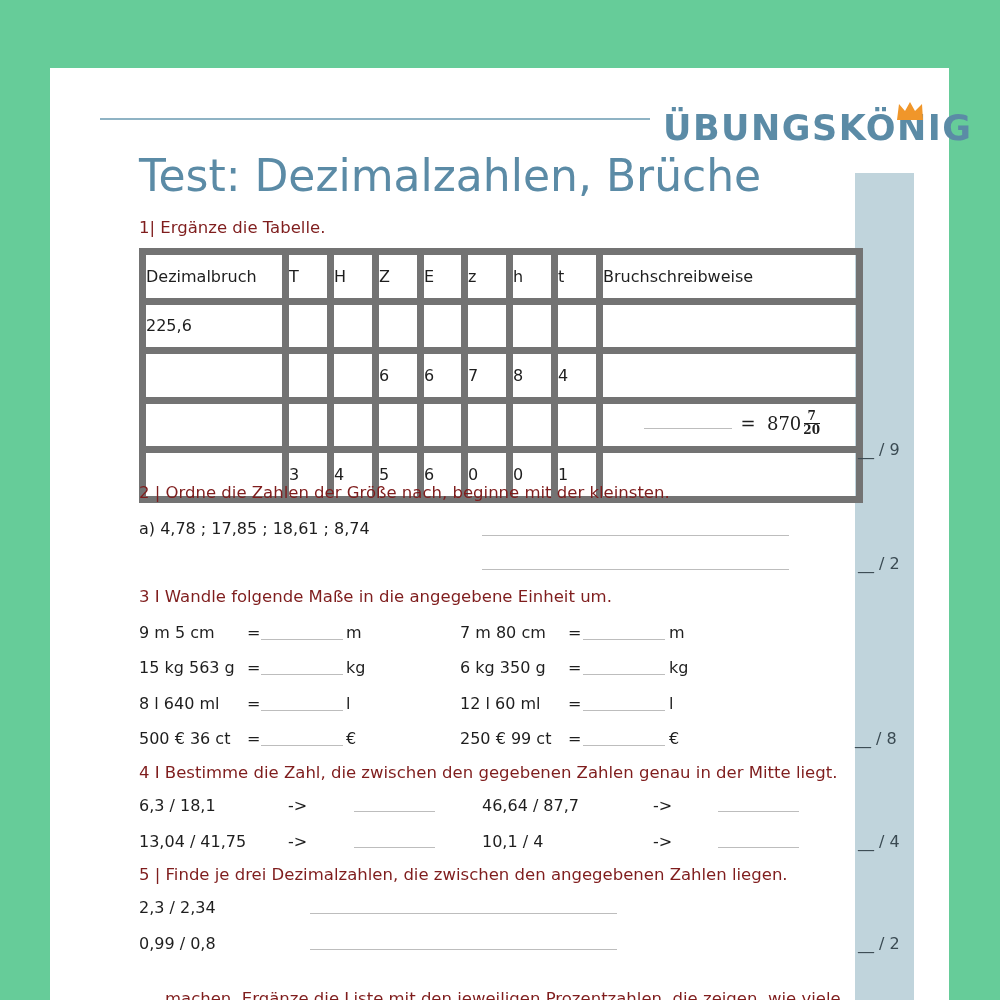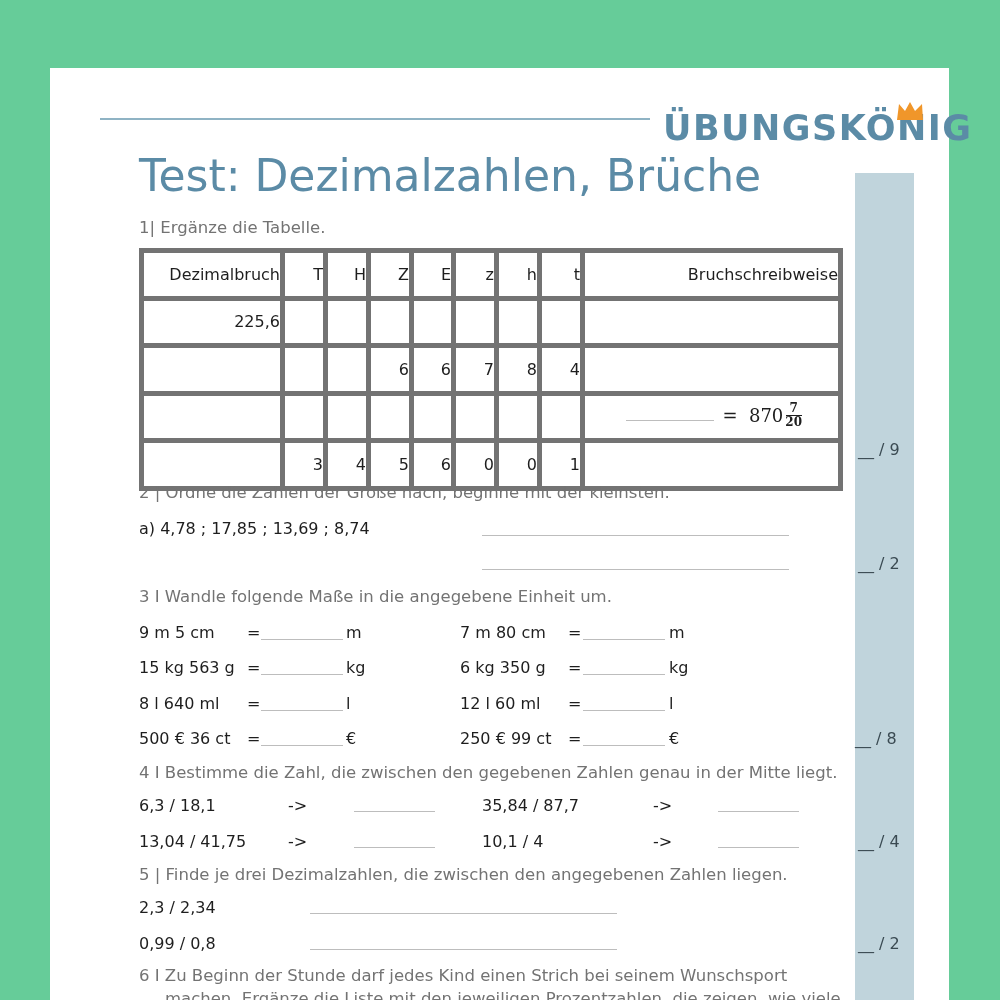--- a/index.html
+++ b/index.html
@@ -29,36 +29,36 @@
   }
   .score-col {
     position: absolute; left: 805px; top: 105px; width: 59px; height: 840px;
     background: #c0d4dc;
   }
   .score {
     position: absolute; left: 808px; font-size: 16px; color: #3a4a52;
     white-space: nowrap;
   }
   .q-head {
-    position: absolute; left: 89px; font-size: 16.5px; color: #737373;
+    position: absolute; left: 89px; font-size: 16.5px; color: #7f1d1d;
     white-space: nowrap;
   }
   .txt {
     position: absolute; font-size: 16px; color: #1e1e1e; white-space: nowrap;
   }
   .blank {
     position: absolute; height: 1px; background: #bdbdbd;
   }
   table.grid {
     position: absolute; left: 89px; top: 180px;
     border-collapse: collapse;
     font-size: 16px; color: #1e1e1e;
   }
   table.grid td {
-    border: 5px solid #737373; height: 42.5px; text-align: right; padding: 0;
+    border: 7px solid #737373; height: 42.5px; text-align: left; padding: 0;
   }
   table.grid td.sep { border-right: 3px solid #b5b5b5; }
   .frac-cell { position: relative; }
   .frac-wrap {
     position: absolute; right: 36px; top: 6px;
     font-family: "DejaVu Serif", serif; font-size: 18px; display: flex; align-items: center;
   }
   .frac-blank { width: 88px; height: 1px; background: #bdbdbd; margin-right: 8px; margin-top: 10px;}
   .frac { display: inline-flex; flex-direction: column; align-items: center; font-size: 12px; font-weight: bold; margin-left: 2px; line-height: 13px;}
   .frac .bar { width: 16px; height: 1px; background: #1e1e1e; }
@@ -144,21 +144,21 @@
       <td>0</td>
       <td>0</td>
       <td>1</td>
       <td></td>
     </tr>
   </tbody>
     </table>
   <div class="score" style="top:372px">__ /  9</div>
 
   <div class="q-head" style="top:415px">2 |  Ordne die Zahlen der Größe nach, beginne mit der kleinsten.</div>
-  <div class="txt" style="left:89px; top:451px">a) 4,78 ; 17,85 ; 13,69 ; 8,74</div>
+  <div class="txt" style="left:89px; top:451px">a) 4,78 ; 17,85 ; 18,61 ; 8,74</div>
   <div class="blank" style="left:432px; top:467px; width:307px"></div>
   <div class="blank" style="left:432px; top:501px; width:307px"></div>
   <div class="score" style="top:486px">__ /  2</div>
 
   <div class="q-head" style="top:519px">3 I Wandle folgende Maße in die angegebene Einheit um.</div>
 
   <div class="txt" style="left:89px; top:555px">9 m 5 cm</div>
   <div class="txt" style="left:197px; top:555px">=</div>
   <div class="blank" style="left:211px; top:571px; width:82px"></div>
   <div class="txt" style="left:296px; top:555px">m</div>
@@ -199,36 +199,35 @@
   <div class="txt" style="left:619px; top:661px">€</div>
 
   <div class="score" style="top:661px; left:805px">__ /  8</div>
 
   <div class="q-head" style="top:695px">4 I Bestimme die Zahl, die zwischen den gegebenen Zahlen genau in der Mitte liegt.</div>
 
   <div class="txt" style="left:89px; top:728px">6,3 / 18,1</div>
   <div class="txt" style="left:238px; top:728px">-&gt;</div>
   <div class="blank" style="left:304px; top:743px; width:81px"></div>
 
-  <div class="txt" style="left:432px; top:728px">35,84 / 87,7</div>
+  <div class="txt" style="left:432px; top:728px">46,64 / 87,7</div>
   <div class="txt" style="left:603px; top:728px">-&gt;</div>
   <div class="blank" style="left:668px; top:743px; width:81px"></div>
 
   <div class="txt" style="left:89px; top:764px">13,04 / 41,75</div>
   <div class="txt" style="left:238px; top:764px">-&gt;</div>
   <div class="blank" style="left:304px; top:779px; width:81px"></div>
 
   <div class="txt" style="left:432px; top:764px">10,1 / 4</div>
   <div class="txt" style="left:603px; top:764px">-&gt;</div>
   <div class="blank" style="left:668px; top:779px; width:81px"></div>
 
   <div class="score" style="top:764px">__ /  4</div>
 
   <div class="q-head" style="top:797px">5 |  Finde je drei Dezimalzahlen, die zwischen den angegebenen Zahlen liegen.</div>
   <div class="txt" style="left:89px; top:830px">2,3 / 2,34</div>
   <div class="blank" style="left:260px; top:845px; width:307px"></div>
   <div class="txt" style="left:89px; top:866px">0,99 / 0,8</div>
   <div class="blank" style="left:260px; top:881px; width:307px"></div>
   <div class="score" style="top:866px">__ /  2</div>
 
-  <div class="q-head" style="top:898px">6 I Zu Beginn der Stunde darf jedes Kind einen Strich bei seinem Wunschsport</div>
   <div class="q-head" style="top:921px; left:115px">machen. Ergänze die Liste mit den jeweiligen Prozentzahlen, die zeigen, wie viele</div>
 </div>
 
 </body></html>

